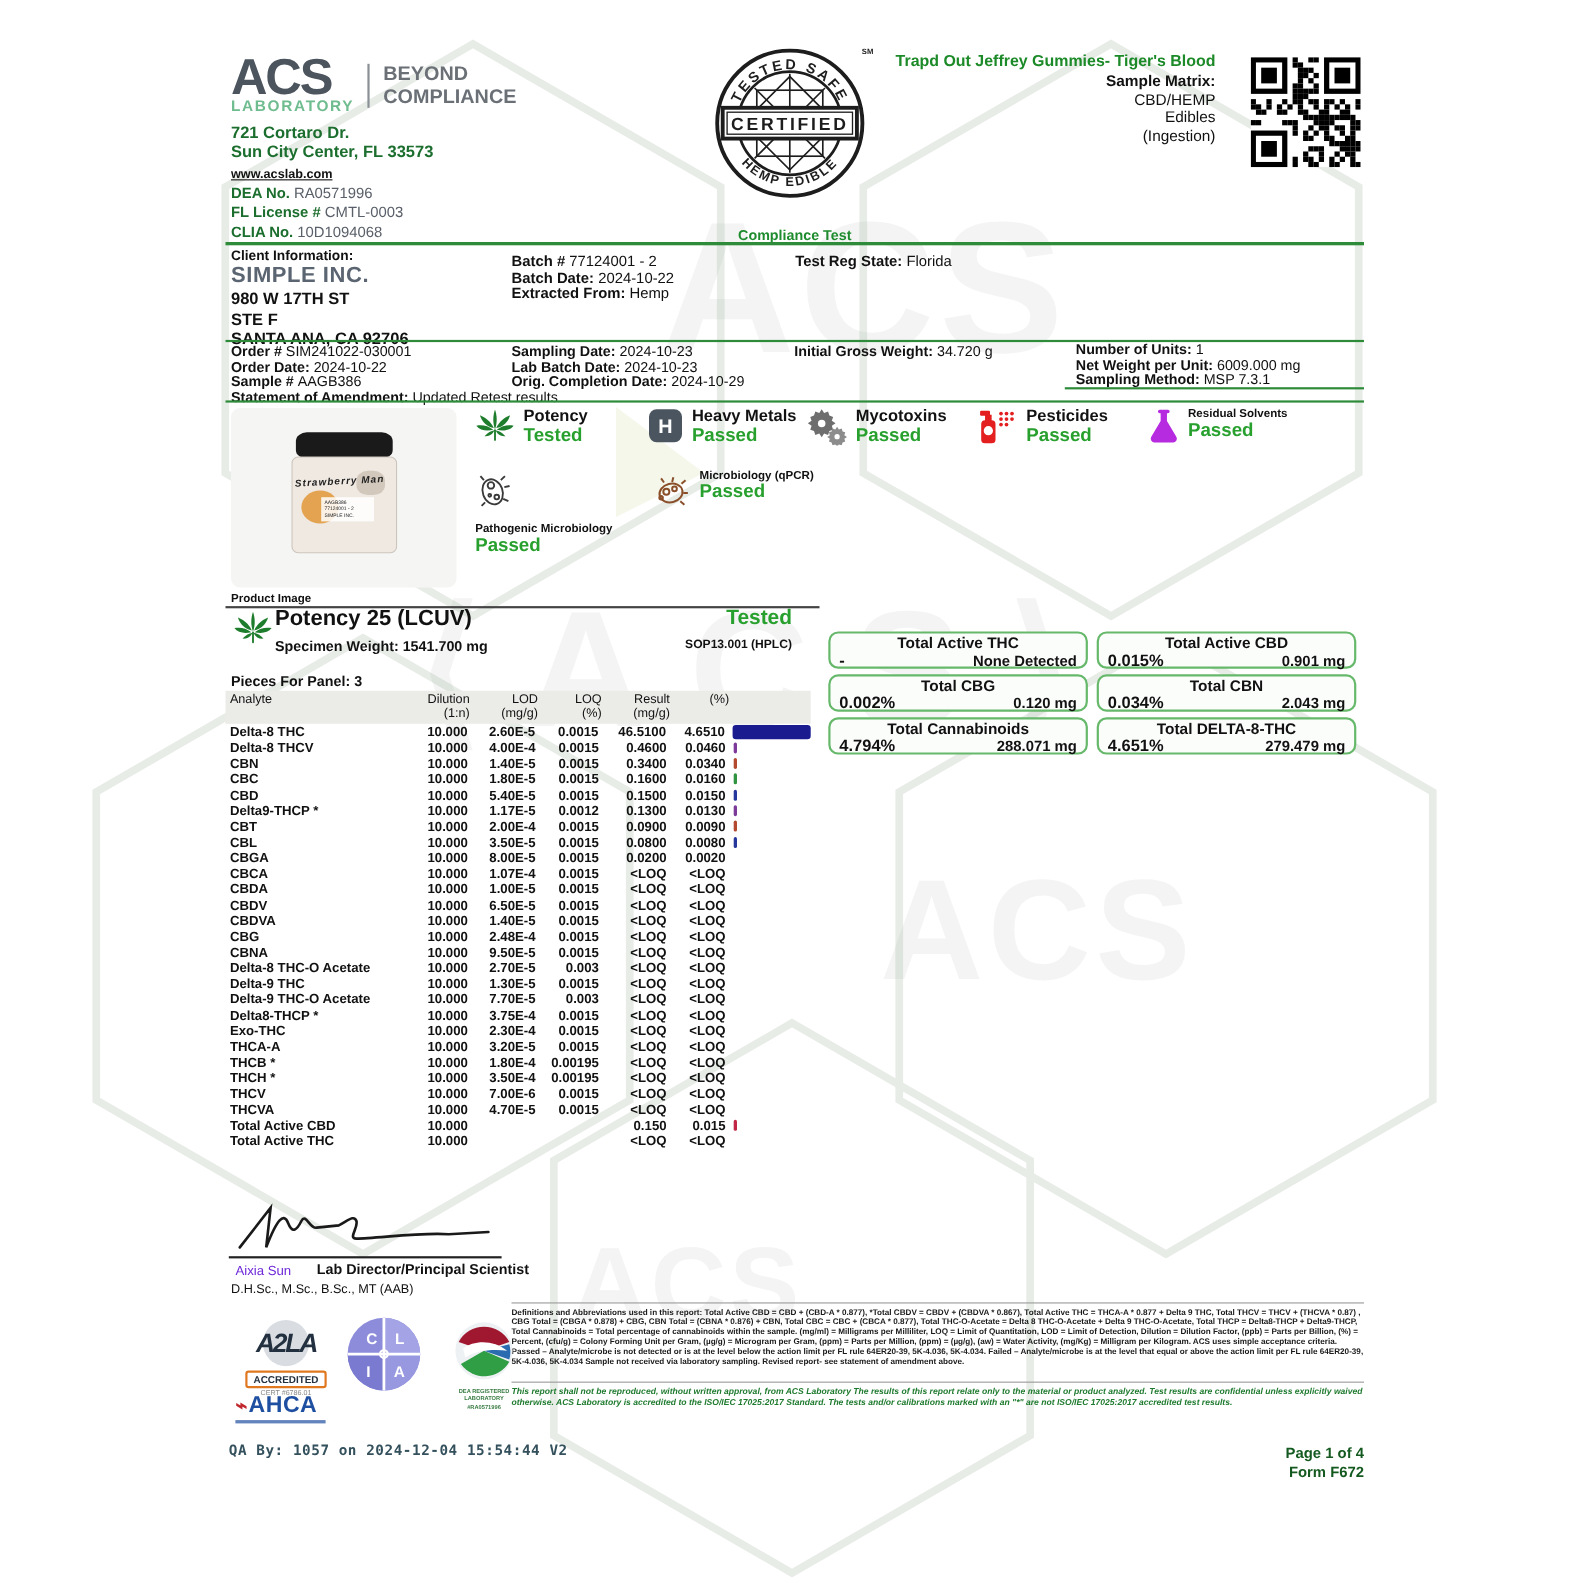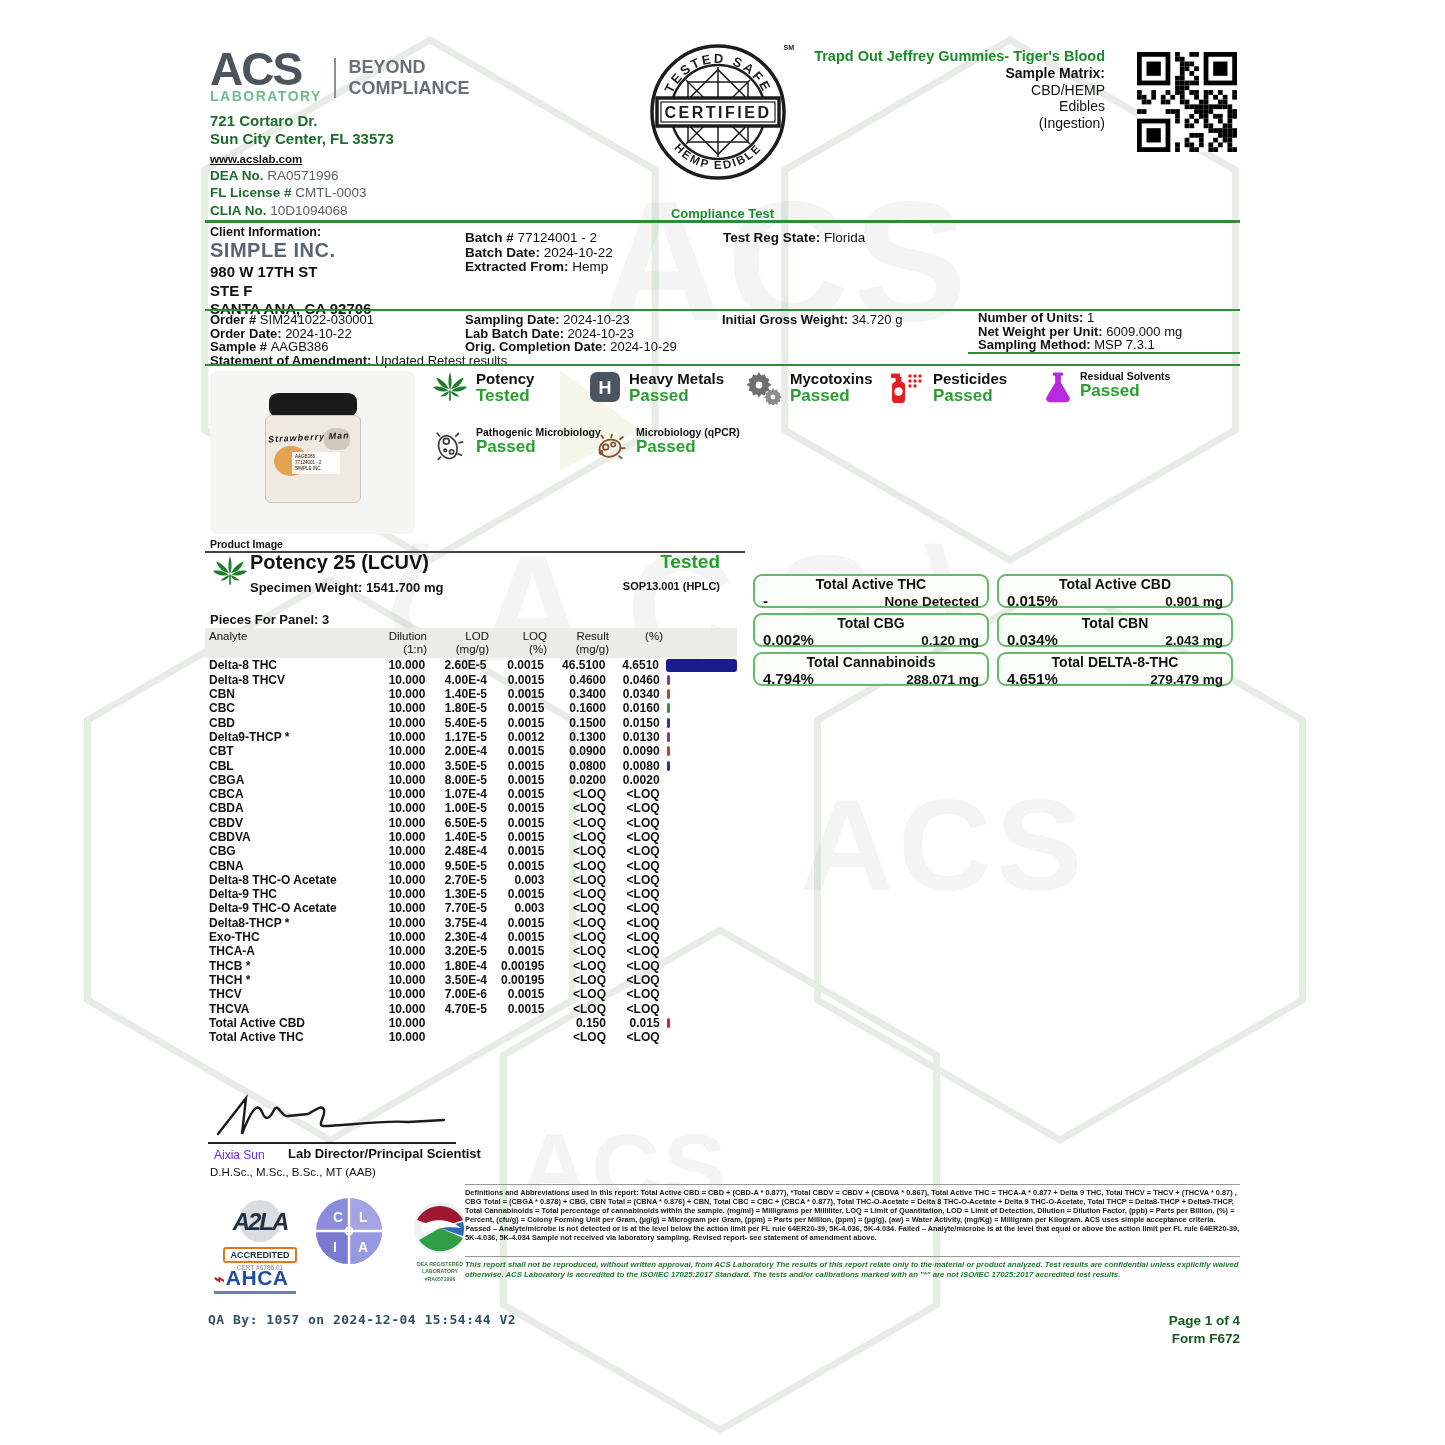--- a/index.html
+++ b/index.html
@@ -410,21 +410,21 @@
       <div class="badge" style="left: 157px;">
         <span class="badge-icon"><svg width="32" height="32">
             <rect x="1" y="1" width="30" height="30" rx="7" fill="#4a5560"></rect>
             <text x="16" y="23" font-size="18" font-weight="bold" fill="#fff" text-anchor="middle" font-family="Liberation Sans, sans-serif">H</text>
           </svg></span>
         <span>
           <span class="badge-title">Heavy Metals</span>
           <span class="badge-status">Passed</span>
         </span>
       </div>
-      <div class="badge" style="left: 314px;">
+      <div class="badge" style="left: 302px;">
         <span class="badge-icon"><svg width="36" height="34" viewBox="0 0 36 34">
             <g fill="#6e6e6e">
               <path d="M13 1 l2.2 3.4 3.6-1.2 1.2 3.6 3.4 1.2-1.2 3.6 3.4 2.2-3.4 2.2 1.2 3.6-3.4 1.2-1.2 3.6-3.6-1.2-2.2 3.4-2.2-3.4-3.6 1.2-1.2-3.6-3.4-1.2 1.2-3.6-3.4-2.2 3.4-2.2-1.2-3.6 3.4-1.2 1.2-3.6 3.6 1.2z"></path>
               <circle cx="13" cy="14" r="3.4" fill="#fff"></circle>
             </g>
             <g fill="#8c8c8c">
               <path d="M27 17 l1.6 2.4 2.6-.8.8 2.6 2.4.8-.8 2.6 2.4 1.6-2.4 1.6.8 2.6-2.4.8-.8 2.6-2.6-.8-1.6 2.4-1.6-2.4-2.6.8-.8-2.6-2.4-.8.8-2.6-2.4-1.6 2.4-1.6-.8-2.6 2.4-.8.8-2.6 2.6.8z"></path>
               <circle cx="27" cy="26" r="2.4" fill="#fff"></circle>
             </g>
           </svg></span>
@@ -459,21 +459,21 @@
         <span class="badge-icon"><svg width="28" height="34" viewBox="0 0 26 32">
             <path d="M9.5 1.5 h7 a1.5 1.5 0 0 1 0 3 h-0.8 v6.5 l8 13.5 a3.2 3.2 0 0 1 -2.8 4.9 H5.1 a3.2 3.2 0 0 1 -2.8 -4.9 l8 -13.5 V4.5 h-0.8 a1.5 1.5 0 0 1 0 -3 Z" fill="#b62ae0"></path>
           </svg></span>
         <span>
           <span class="badge-title small">Residual Solvents</span>
           <span class="badge-status">Passed</span>
         </span>
       </div>
     </div>
   <div class="badges-row layer" id="badges-row2" style="left:432px; top:427px; height:50px; width:500px;">
-      <div class="badge" style="left: 0px;">
+      <div class="badge" style="left: 0px; flex-direction: column;">
         <span class="badge-icon"><svg width="36" height="36" viewBox="0 0 34 34">
             <g stroke="#3a3a3a" stroke-width="1.6" fill="none">
               <ellipse cx="15" cy="19" rx="8.5" ry="11" transform="rotate(-20 15 19)"></ellipse>
               <circle cx="13.5" cy="13.5" r="2.8"></circle>
               <circle cx="18.5" cy="23.5" r="2"></circle>
               <circle cx="12.5" cy="22" r="1.2"></circle>
               <line x1="22" y1="9" x2="25.5" y2="5.5"></line>
               <line x1="25" y1="15" x2="29.5" y2="14"></line>
               <line x1="7.5" y1="9" x2="4.5" y2="5.5"></line>
               <line x1="24" y1="25" x2="28.5" y2="27"></line>

